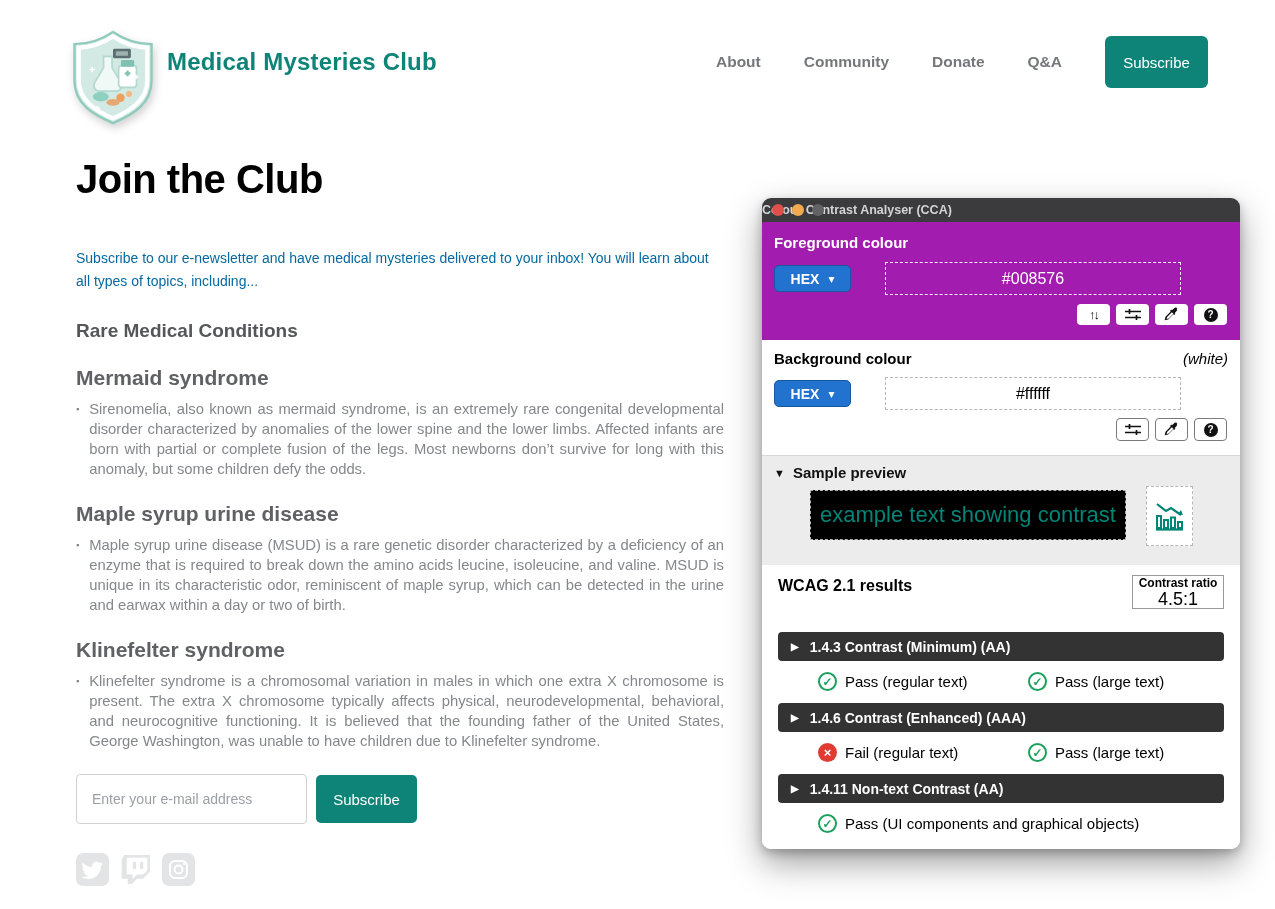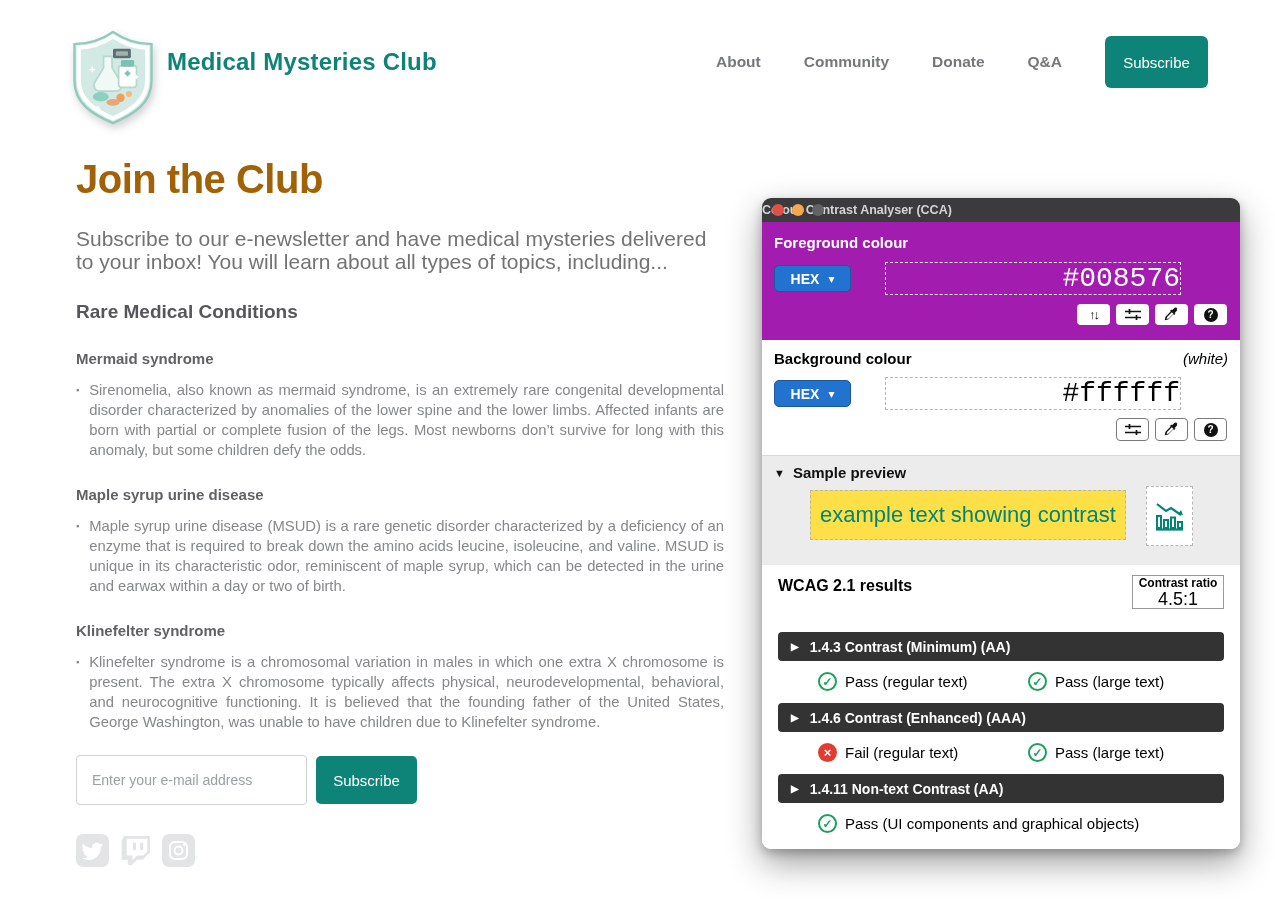--- a/index.html
+++ b/index.html
@@ -13,24 +13,24 @@
   .logo-wrap svg { filter:drop-shadow(2px 4px 4px rgba(0,0,0,.18)); }
   .brand-title { position:absolute; left:163px; top:48px; font-size:24px; font-weight:700; color:#0e8478; letter-spacing:.2px; }
   .top-nav { position:absolute; top:36px; right:71px; display:flex; align-items:center; gap:43px; }
   .top-nav a { font-size:15.5px; font-weight:600; color:#75777b; text-decoration:none; cursor:pointer; }
   .btn-teal { background:#0e8478; color:#fff; border:none; border-radius:6px; cursor:pointer;
               font-family:"Liberation Sans", sans-serif; }
   .header-subscribe { width:103px; height:52px; font-size:15px; }
 
   
   .main-col { position:absolute; left:76px; top:155px; width:648px; }
-  h1.page-title { font-size:40px; line-height:48px; font-weight:700; color:#a16207; letter-spacing:-.5px; }
-  p.intro { margin-top:25px; font-size:21px; line-height:22.5px; color:#737373; }
+  h1.page-title { font-size:40px; line-height:48px; font-weight:700; color:#000000; letter-spacing:-.5px; }
+  p.intro { margin-top:44px; font-size:14px; line-height:22.5px; color:#0369a1; }
   h2.section-title { margin-top:27px; font-size:19px; line-height:23px; font-weight:700; color:#55565a; }
-  h3.cond-title { margin-top:26px; font-size:15px; line-height:18px; font-weight:700; color:#606165; }
+  h3.cond-title { margin-top:26px; font-size:21px; line-height:18px; font-weight:700; color:#606165; }
   h3.first { margin-top:27px; }
   .bullet-row { display:flex; gap:10px; margin-top:12px; }
   .bullet-glyph { font-size:9px; color:#7d7f82; margin-top:5px; }
   .bullet-row p { flex:1; text-align:justify; font-size:14.8px; line-height:20px; color:#85878b; }
 
   .subscribe-form { margin-top:23px; display:flex; gap:9px; align-items:flex-start; }
   .email-input { width:231px; height:50px; border:1px solid #d2d2d4; border-radius:4px; padding:2px 15px;
                  font-size:14px; color:#555; font-family:"Liberation Sans", sans-serif; outline:none; }
   .email-input::placeholder { color:#9aa0a6; }
   .form-subscribe { width:101px; height:48px; margin-top:1px; border-radius:5px; font-size:15px; }
@@ -47,22 +47,22 @@
   .light.red { background:#e0504a; } .light.yellow { background:#f3a94f; } .light.gray { background:#636365; }
   .win-title { width:100%; text-align:left; font-size:12.5px; font-weight:700; color:#d4d4d4; }
 
   .sec-fg { background:#a21caf; height:118px; padding:12px 12px 0; }
   .sec-fg .sec-label { font-size:15px; font-weight:700; color:#fff; margin-bottom:11px; }
   .hex-row { display:flex; align-items:center; }
   .hex-select { width:77px; height:27px; background:#2273d0; border:1px solid #1a579f; border-radius:5px;
                 color:#fff; font-size:14px; font-weight:700; display:flex; align-items:center;
                 justify-content:center; gap:9px; cursor:pointer; font-family:"Liberation Sans", sans-serif; }
   .hex-select .chev { font-size:12px; font-weight:400; }
-  .hex-value { margin-left:34px; width:296px; height:33px; background:transparent; text-align:right;
-               font-size:28px; font-family:Liberation Mono, monospace; outline:none; }
+  .hex-value { margin-left:34px; width:296px; height:33px; background:transparent; text-align:center;
+               font-size:16px; font-family:Liberation Sans, sans-serif; outline:none; }
   .hex-value.fg { border:1px dashed rgba(255,255,255,.9); color:#fff; }
   .hex-value.bg { border:1px dashed #b5b5b5; color:#000; }
   .tool-row { margin-top:9px; display:flex; justify-content:flex-end; gap:6px; padding-right:1px; }
   .tool-btn { width:33px; height:21px; border-radius:4px; background:#fff; border:none; display:flex;
               align-items:center; justify-content:center; cursor:pointer; padding:0; }
   .tool-btn.bordered { border:1px solid #7a7a7a; height:23px; }
   .swap-glyph { font-size:13px; font-weight:700; letter-spacing:-2px; color:#111; }
   .help-glyph { width:14px; height:14px; border-radius:50%; background:#111; color:#fff; font-size:10px;
                 font-weight:700; display:flex; align-items:center; justify-content:center; }
 
@@ -70,21 +70,21 @@
   .bg-label-row { display:flex; justify-content:space-between; align-items:baseline; }
   .sec-bg .sec-label { font-size:15px; font-weight:700; color:#000; }
   .bg-note { font-size:15px; font-style:italic; color:#000; }
   .sec-bg .hex-row { margin-top:10px; }
   .sec-bg .tool-row { margin-top:8px; }
 
   .sec-sample { background:#ececec; height:110px; padding:8px 12px 0; border-top:1px solid #d8d8d8; }
   .sample-head { display:flex; align-items:center; gap:8px; font-size:15px; font-weight:700; color:#111; cursor:pointer; }
   .sample-head .tri { font-size:11px; }
   .sample-row { margin-top:9px; display:flex; gap:20px; padding-left:36px; align-items:flex-start; }
-  .sample-box { width:316px; height:50px; background:#fde047; border:1.5px dashed #b5b5b5; display:flex;
+  .sample-box { width:316px; height:50px; background:#000000; border:1.5px dashed #b5b5b5; display:flex;
                 align-items:center; justify-content:center; font-size:22px; color:#008576; }
   .sample-graph { width:47px; height:60px; margin-top:-4px; background:#fff; border:1.5px dashed #b5b5b5;
                   display:flex; align-items:center; justify-content:center; }
 
   .sec-results { background:#fff; padding:10px 16px 16px; }
   .results-head { position:relative; height:45px; }
   .results-title { font-size:16px; font-weight:700; color:#000; padding-top:2px; }
   .ratio-box { position:absolute; right:0; top:0; width:92px; height:34px; border:1px solid #9a9a9a;
                text-align:center; }
   .ratio-label { font-size:12px; font-weight:700; color:#000; line-height:13px; margin-top:1px; }

